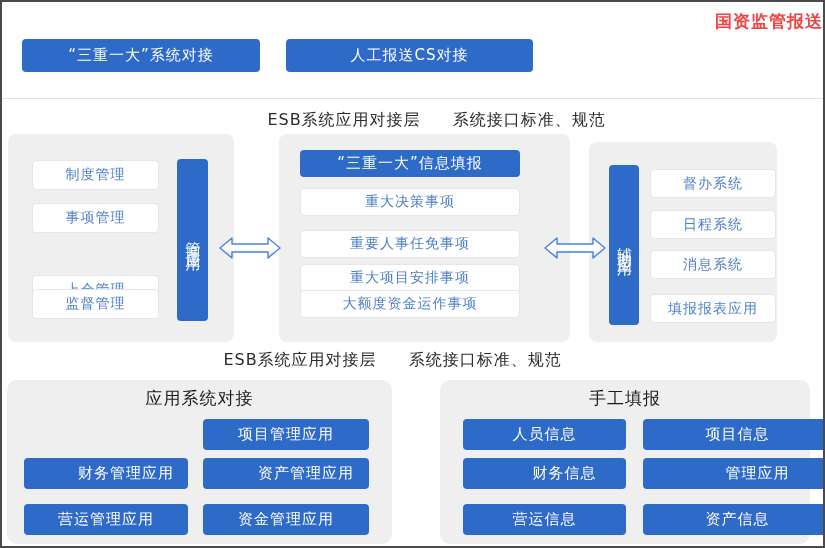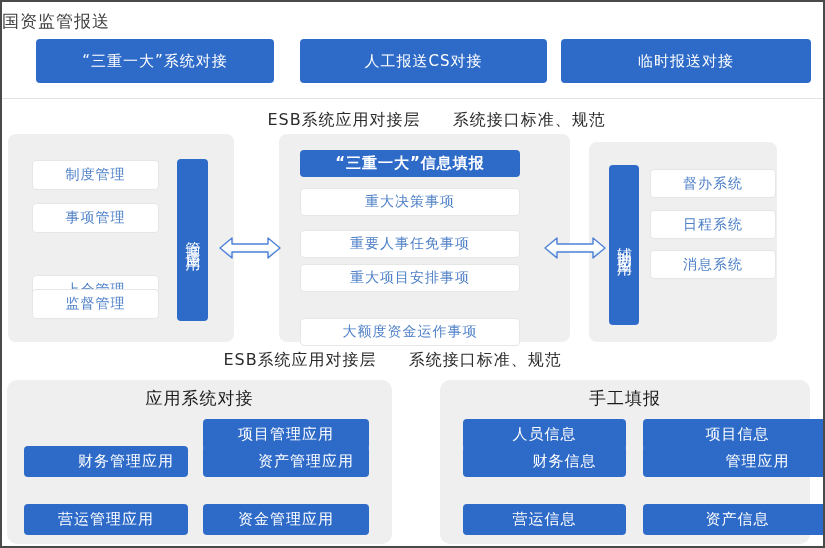--- a/index.html
+++ b/index.html
@@ -13,29 +13,29 @@
     border: 2px solid #4a4a4a; background: #fff; overflow: hidden;
   }
 
   
   .top-section {
     position: absolute; left: 0; top: 0; width: 100%; height: 97px;
     border-bottom: 1px solid #e3e3e3; background: #fff;
   }
   .top-title {
     position: absolute; top: 8px; left: 0; width: 100%;
-    text-align: left; font-size: 17px; font-weight: 400; color: #404040;
+    text-align: right; font-size: 17px; font-weight: 700; color: #ef4444;
     letter-spacing: 1px;
   }
   .btn-blue {
     position: absolute; background: #2e6bc9; border-radius: 4px;
     color: #fff; font-size: 15px; display: flex;
     align-items: center; justify-content: center; letter-spacing: 1px;
   }
-  .top-btn { top: 37px; height: 44px; margin-left: 14px; }
+  .top-btn { top: 37px; height: 33px; }
   .top-btn-1 { left: 20px;  width: 238px; }
   .top-btn-2 { left: 284px; width: 247px; }
   .top-btn-3 { left: 545px; width: 250px; }
 
   
   .esb-line {
     position: absolute; left: 0; width: 100%;
     display: flex; justify-content: center; gap: 32px;
     font-size: 16px; color: #2b2b2b; letter-spacing: 1px;
   }
@@ -65,25 +65,25 @@
     display: flex; align-items: center; justify-content: center;
     letter-spacing: 5px;
   }
   .vbar-left  { left: 169px; top: 25px; width: 31px; height: 162px; }
   .vbar-right { left: 20px;  top: 23px; width: 30px; height: 160px; }
 
   
   .cp-header {
     position: absolute; left: 21px; top: 16px; width: 220px; height: 27px;
     background: #2e6bc9; border-radius: 4px; color: #fff; font-size: 15px;
-    font-weight: 700; display: flex; align-items: center; justify-content: center;
+    font-weight: 400; display: flex; align-items: center; justify-content: center;
     letter-spacing: 1px;
   }
   .cp-item { left: 21px; width: 220px; height: 28px; }
-  .cp-0 { top: 54px; } .cp-1 { top: 96px; } .cp-2 { top: 130px; } .cp-3 { top: 184px; }
+  .cp-0 { top: 54px; } .cp-1 { top: 96px; } .cp-2 { top: 130px; } .cp-3 { top: 156px; }
 
   
   .rp-item { left: 61px; width: 126px; height: 29px; }
   .rp-0 { top: 27px; } .rp-1 { top: 68px; } .rp-2 { top: 108px; font-family: Liberation Mono, monospace; } .rp-3 { top: 152px; }
 
   
   .arrow { position: absolute; width: 62px; height: 26px; }
   .arrow-1 { left: 217px; top: 233px; }
   .arrow-2 { left: 542px; top: 233px; }
 
@@ -93,32 +93,31 @@
   .bp-right { left: 438px; width: 370px; }
   .bp-title {
     position: absolute; top: 7px; left: 0; width: 100%; text-align: center;
     font-size: 17px; font-weight: 500; color: #1b1b1b; letter-spacing: 1px;
   }
   .bp-btn { height: 31px; }
   .bp-left  .c1 { left: 17px;  width: 164px; }
   .bp-left  .c2 { left: 196px; width: 166px; }
   .bp-right .c1 { left: 23px;  width: 163px; }
   .bp-right .c2 { left: 203px; width: 189px; }
-  .r1 { top: 39px; } .r2 { top: 66px; padding-left: 40px; } .r3 { top: 124px; }
+  .r1 { top: 39px; } .r2 { top: 78px; padding-left: 40px; } .r3 { top: 124px; }
 </style>
 </head>
 <body>
 
 <div class="frame">
 
   <div class="top-section">
     <div class="top-title">国资监管报送</div>
     <div class="btn-blue top-btn top-btn-1">“三重一大”系统对接</div>
     <div class="btn-blue top-btn top-btn-2">人工报送CS对接</div>
-    <div class="btn-blue top-btn top-btn-3">临时报送对接</div>
   </div>
 
   <div class="esb-line esb-top">
     <span>ESB系统应用对接层</span>
     <span>系统接口标准、规范</span>
   </div>
 
   <div class="panel panel-left">
     <div class="white-btn lp-item lp-0">制度管理</div>
     <div class="white-btn lp-item lp-1">事项管理</div>
@@ -133,20 +132,21 @@
     <div class="white-btn cp-item cp-1">重要人事任免事项</div>
     <div class="white-btn cp-item cp-2">重大项目安排事项</div>
     <div class="white-btn cp-item cp-3">大额度资金运作事项</div>
   </div>
 
   <div class="panel panel-right">
     <div class="vbar vbar-right">辅助应用</div>
     <div class="white-btn rp-item rp-0">督办系统</div>
     <div class="white-btn rp-item rp-1">日程系统</div>
     <div class="white-btn rp-item rp-2">消息系统</div>
+    <div class="white-btn rp-item rp-3">填报报表应用</div>
   </div>
 
   <svg class="arrow arrow-1" viewBox="0 0 62 26">
     <defs>
       <linearGradient id="ag1" x1="0" y1="0" x2="0" y2="1">
         <stop offset="0.55" stop-color="#ffffff"></stop>
         <stop offset="1" stop-color="#cddef5"></stop>
       </linearGradient>
     </defs>
     <polygon points="1,13 13,3 13,9 49,9 49,3 61,13 49,23 49,17 13,17 13,23" fill="url(#ag1)" stroke="#4d82d6" stroke-width="1.4" stroke-linejoin="round"></polygon>

